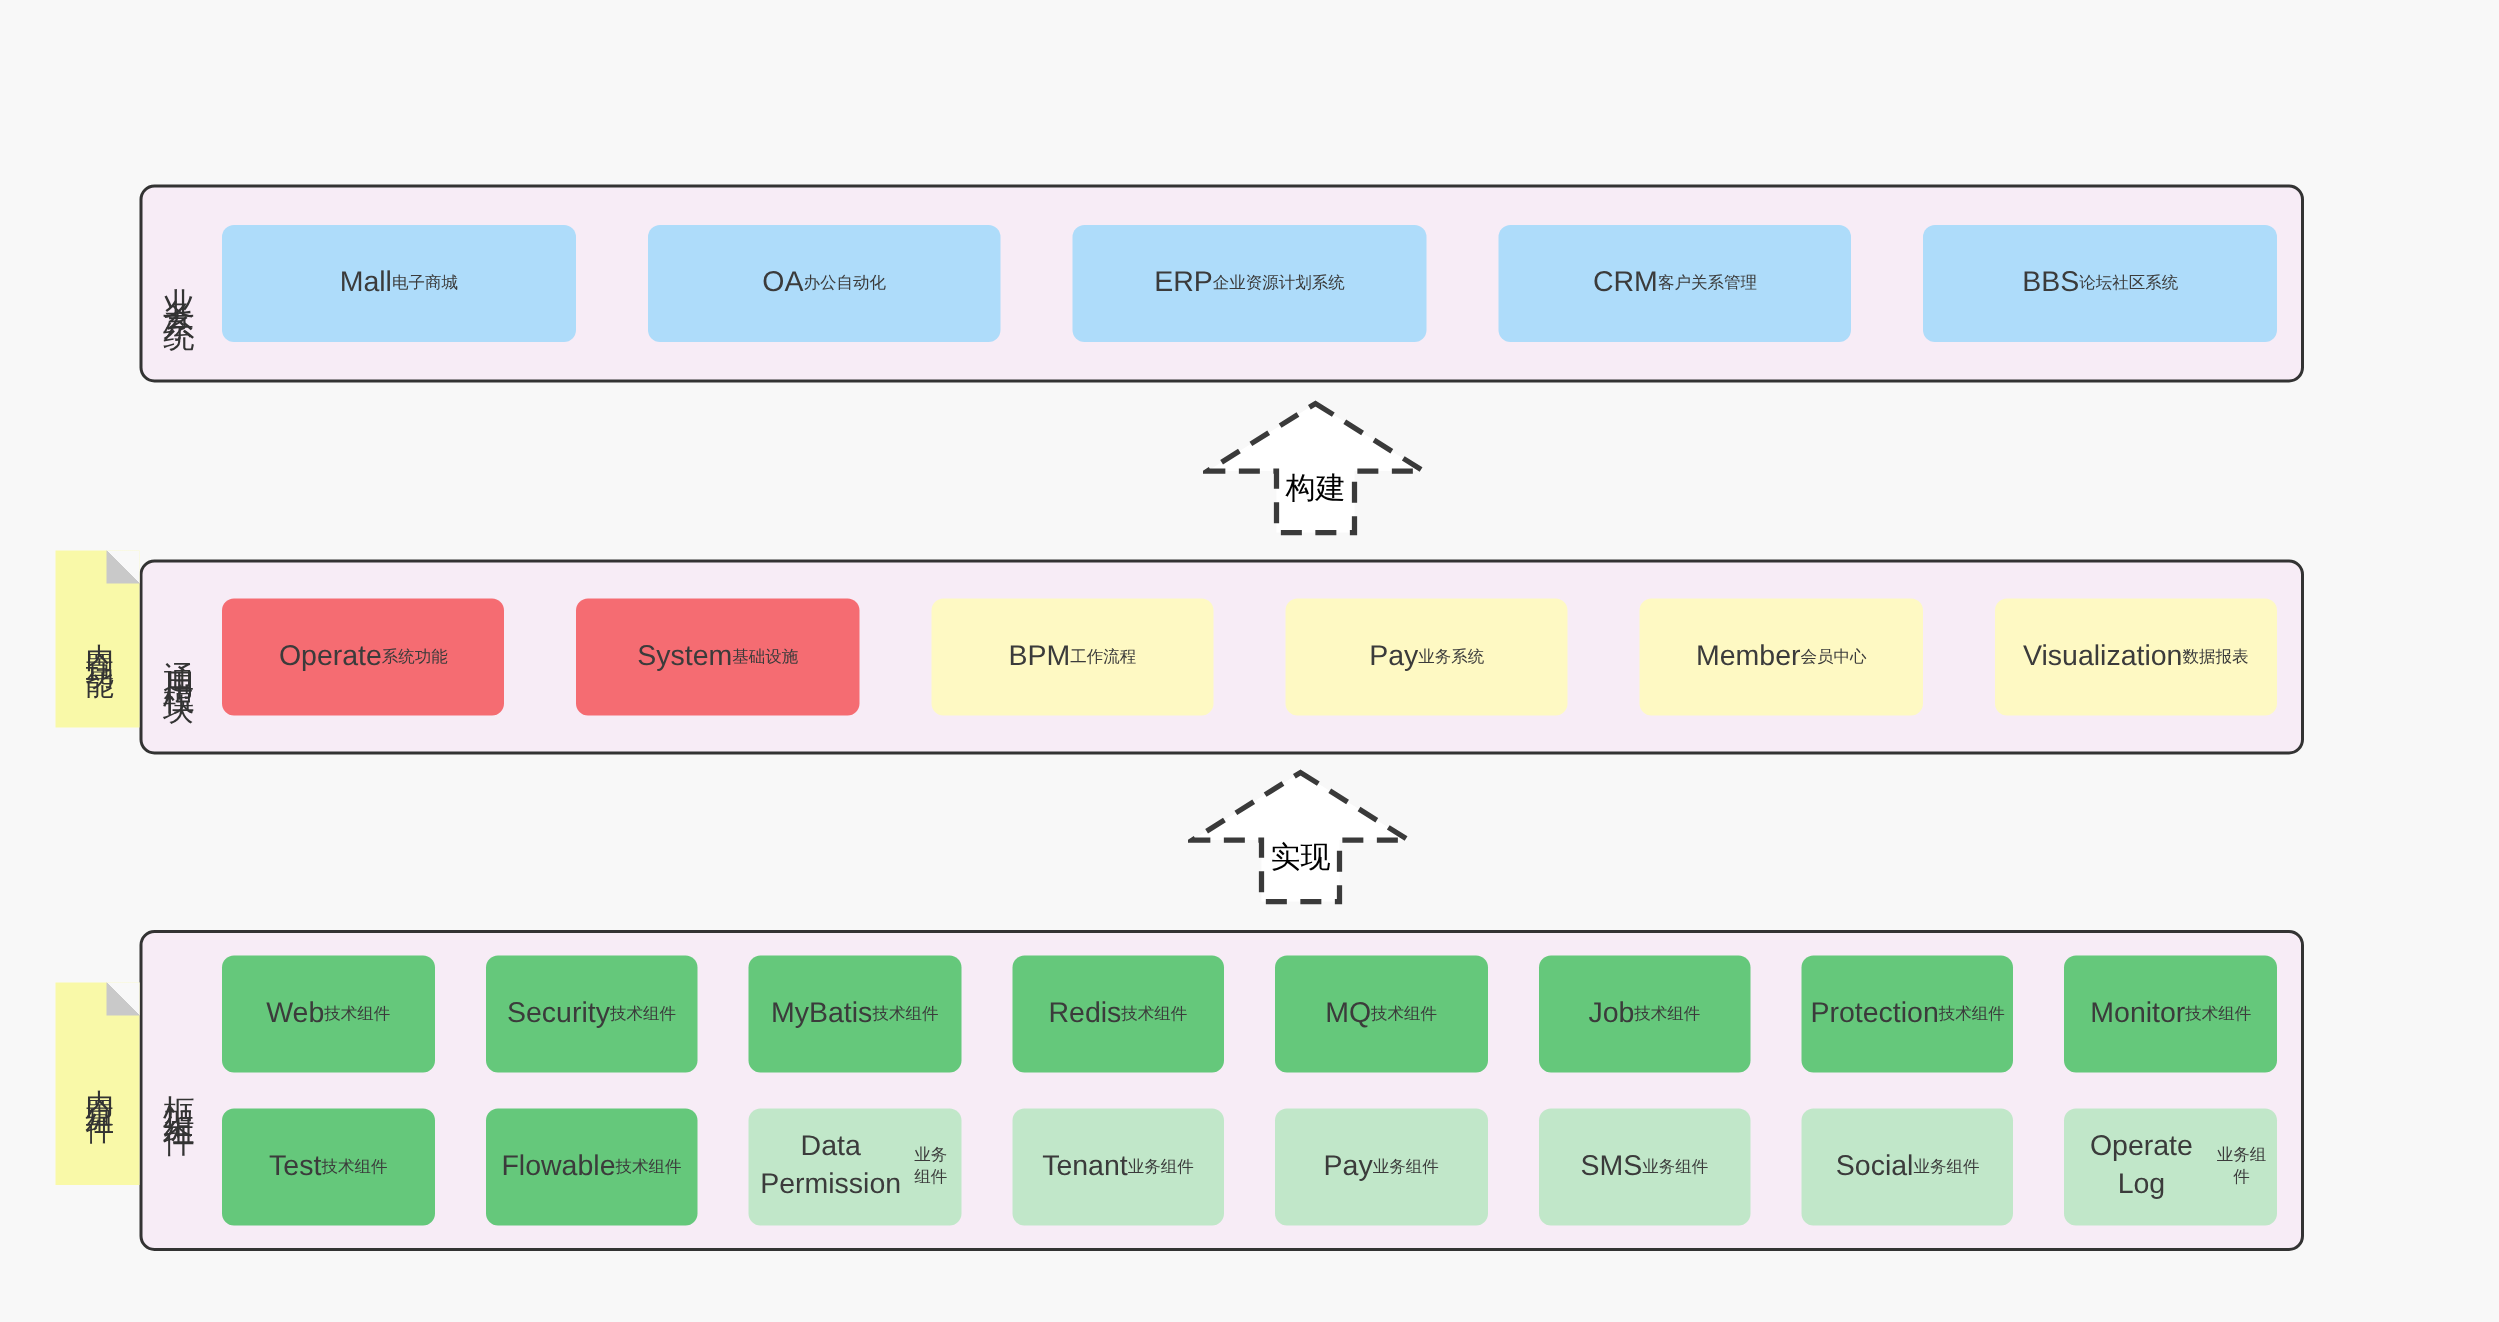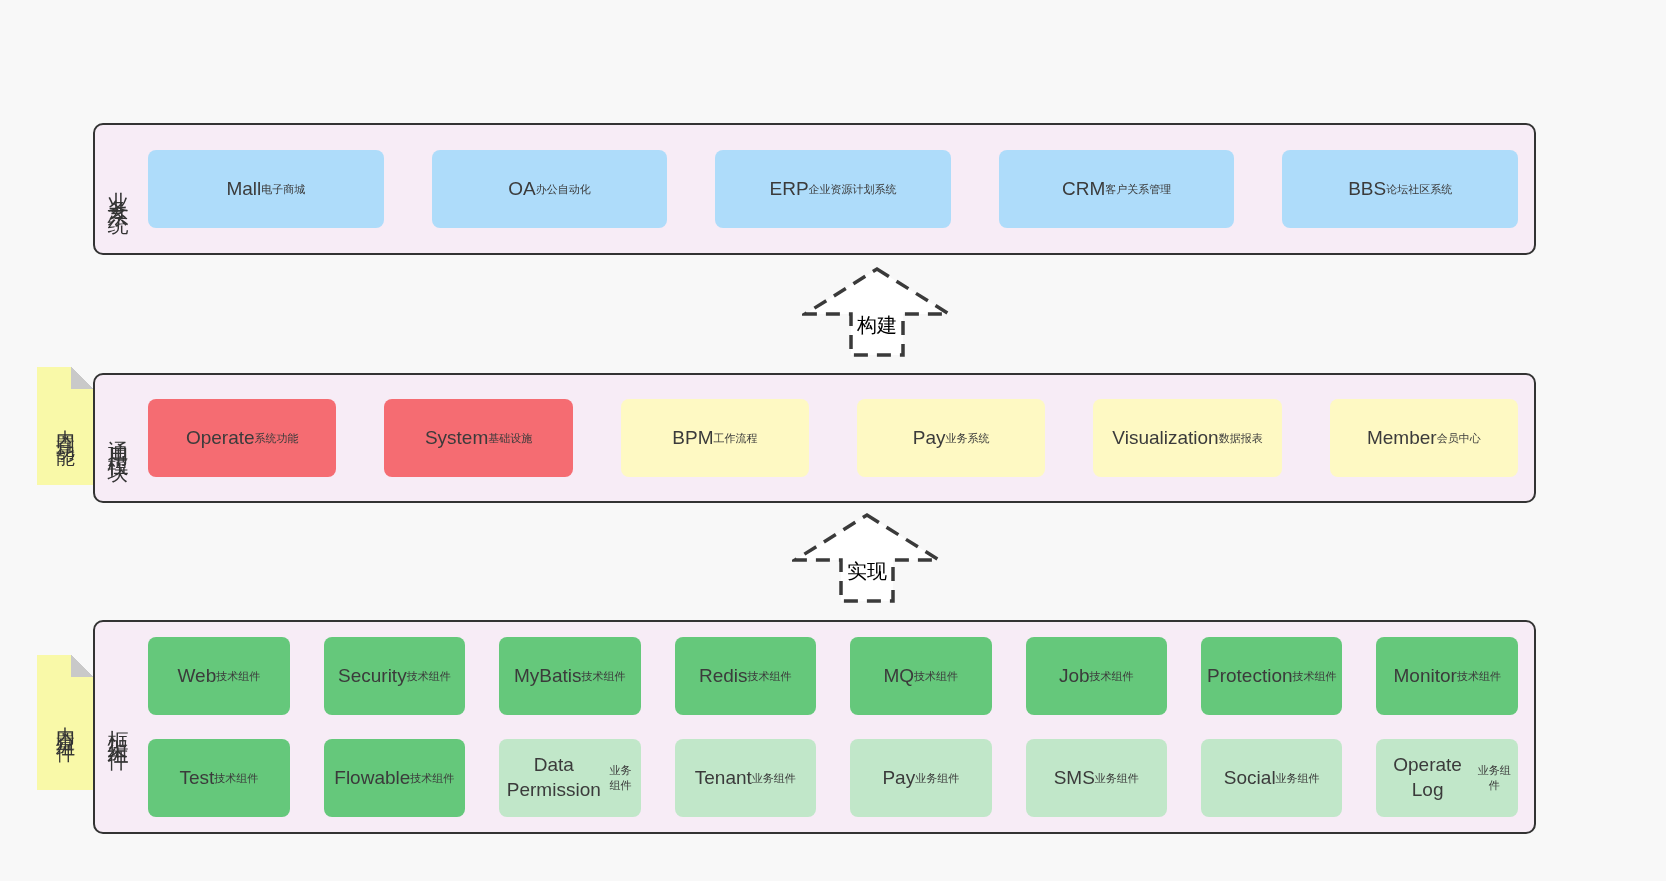--- a/index.html
+++ b/index.html
@@ -113,26 +113,26 @@
     </div>
     <div class="box pink">
       <div class="box-name">BPM</div>
       <div class="box-desc">工作流程</div>
     </div>
     <div class="box pink">
       <div class="box-name">Pay</div>
       <div class="box-desc">业务系统</div>
     </div>
     <div class="box pink">
+      <div class="box-name">Member</div>
+      <div class="box-desc">会员中心</div>
+    </div>
+    <div class="box pink">
       <div class="box-name">Visualization</div>
       <div class="box-desc">数据报表</div>
-    </div>
-    <div class="box pink">
-      <div class="box-name">Member</div>
-      <div class="box-desc">会员中心</div>
     </div>
   </div>
 </div>
 
 <div class="arrow" id="arrow-implement">
   <svg viewBox="0 0 150 92">
     <polygon class="arrow-outline" points="75,3 147,48 101,48 101,89 49,89 49,48 3,48"></polygon>
   </svg>
   <div class="arrow-label">实现</div>
 </div>

